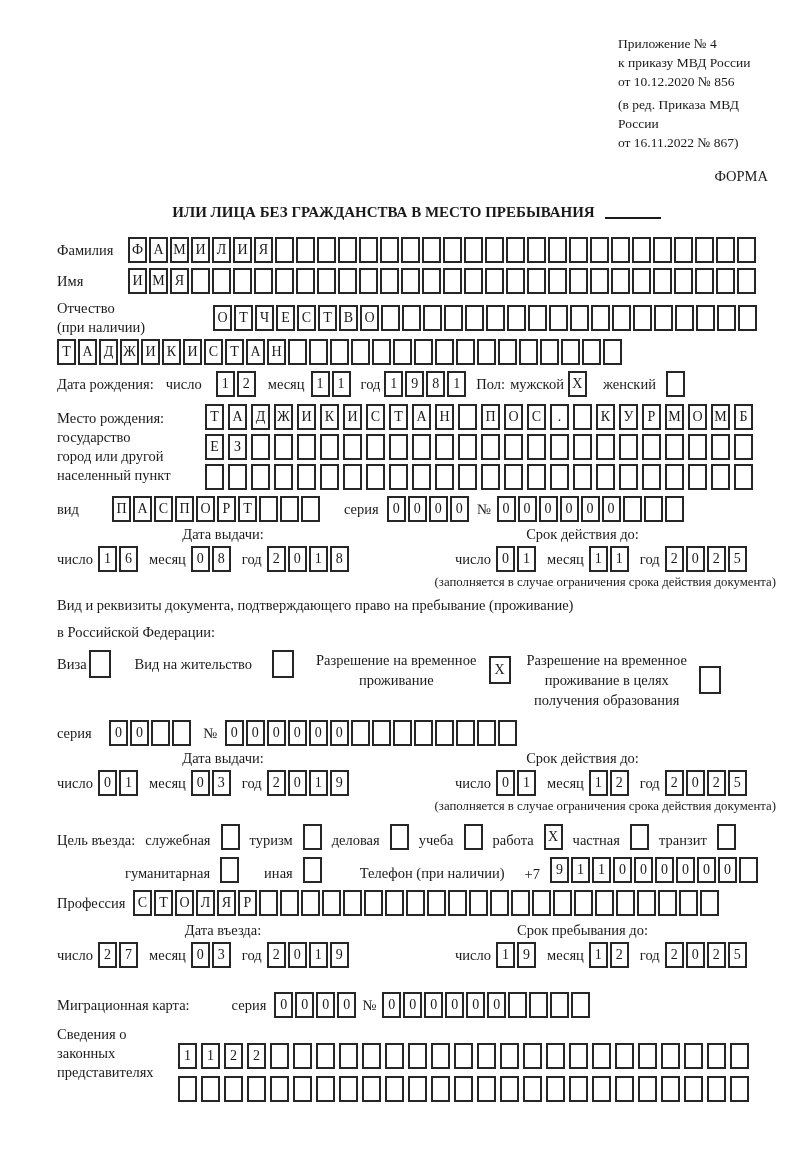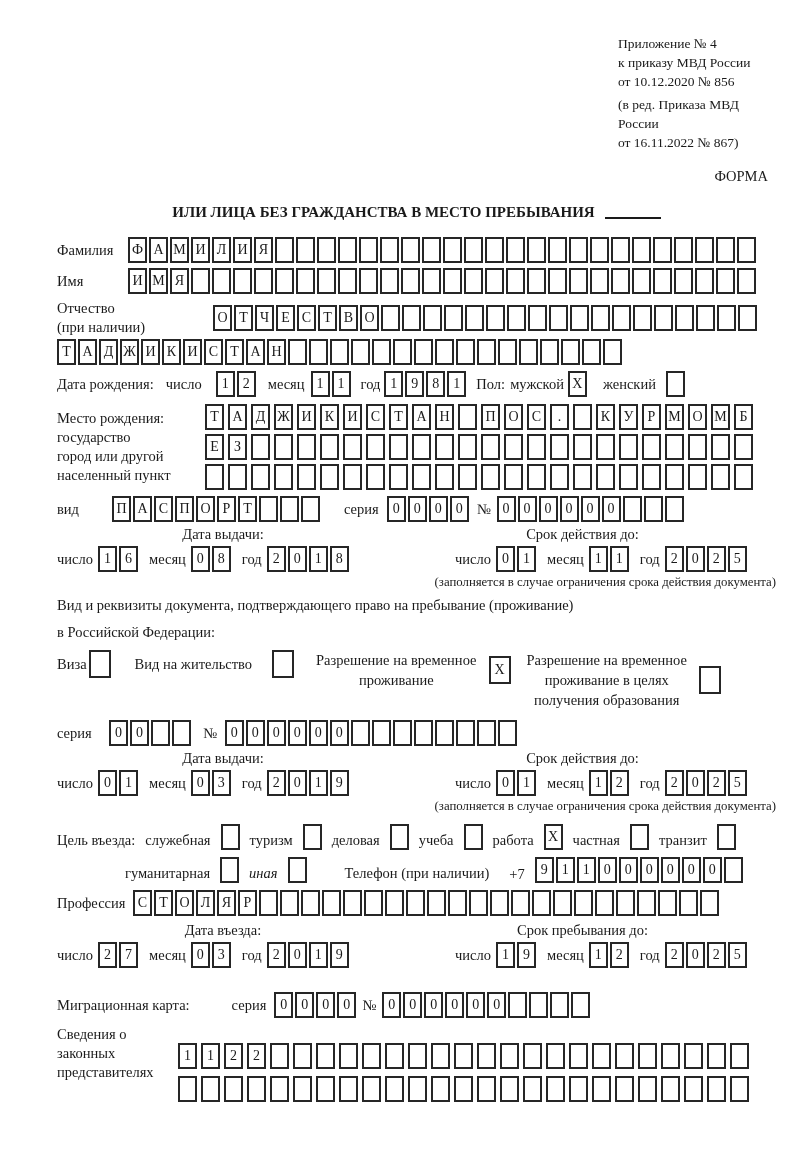--- a/index.html
+++ b/index.html
@@ -561,21 +561,21 @@
     <span class="cells">
         <span class="cell"></span>
       </span>
   </div>
 
   <div class="purpose" style="margin-top:7px;">
     <span class="lbl" style="margin-left:68px;">гуманитарная</span>
     <span class="cells">
         <span class="cell"></span>
       </span>
-    <span class="lbl" style="margin-left:0;font-style:italic;">иная</span>
+    <span class="lbl" style="margin-left:15px;">иная</span>
     <span class="cells">
         <span class="cell"></span>
       </span>
     <span class="lbl" style="margin-left:28px;">Телефон (при наличии)</span>
     <span class="ph-prefix">+7</span>
     <span class="cells">
         <span class="cell">9</span>
         <span class="cell">1</span>
         <span class="cell">1</span>
         <span class="cell">0</span>

